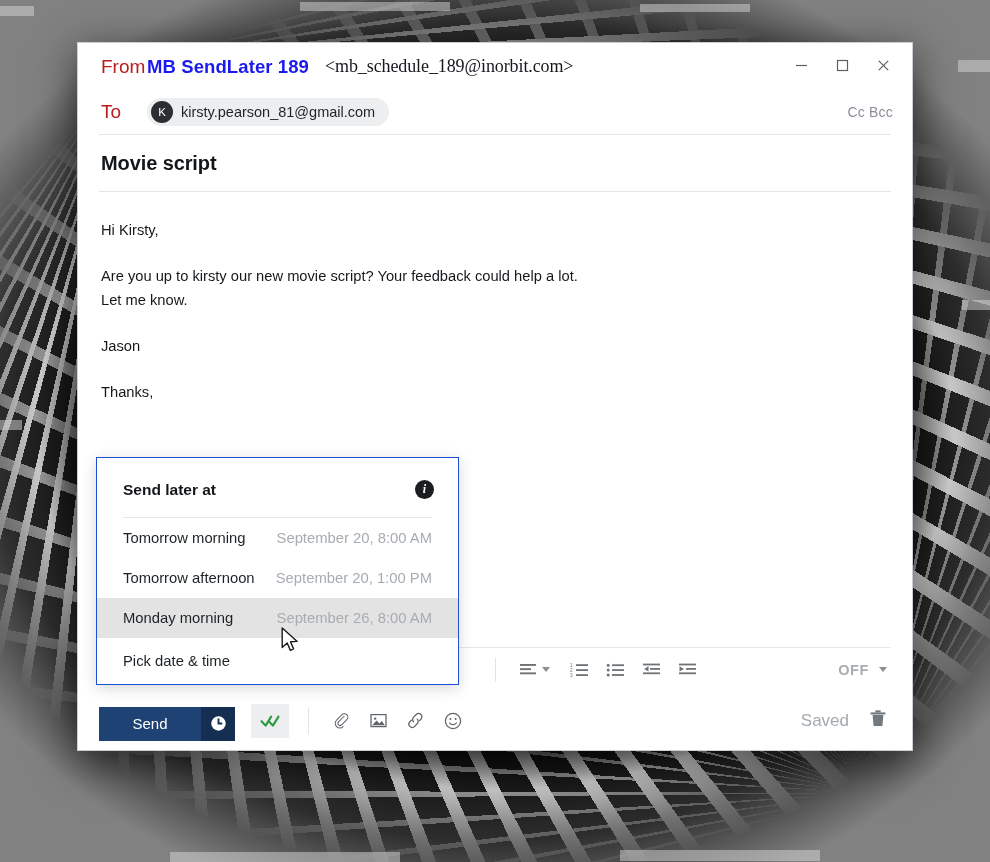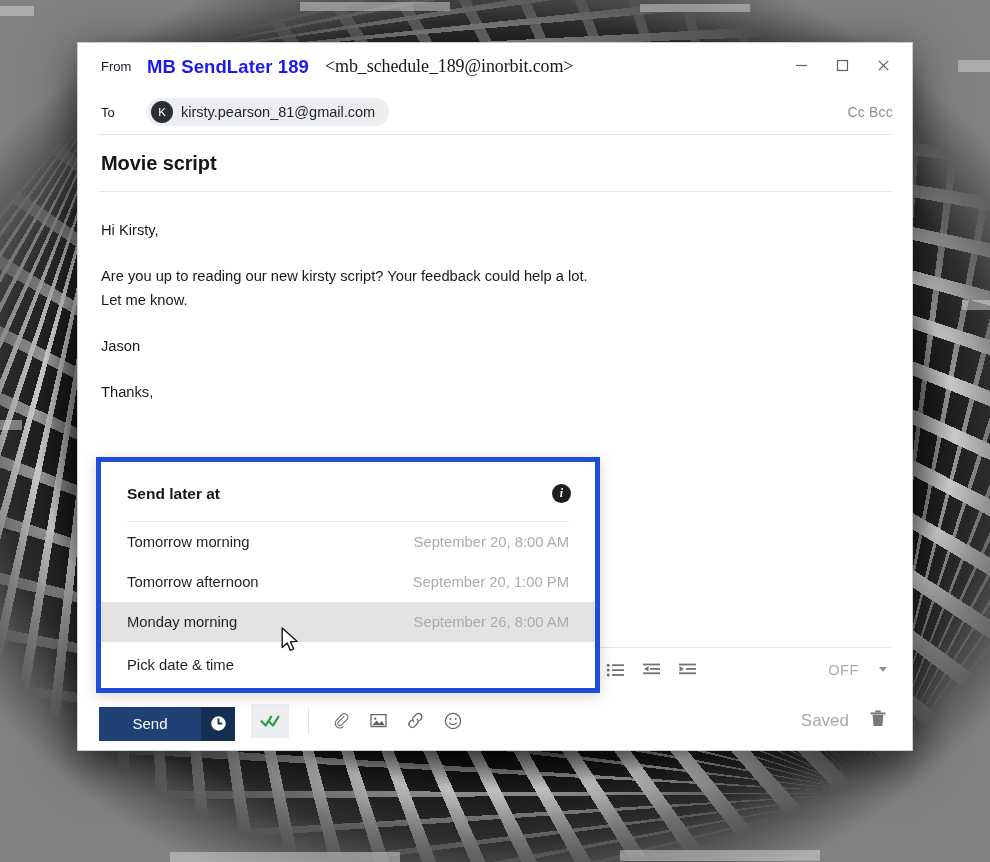--- a/index.html
+++ b/index.html
@@ -60,22 +60,22 @@
 
   
   .from-row {
     display: flex;
     align-items: center;
     height: 47px;
     padding: 0 0 0 23px;
     position: relative;
   }
   .field-label {
-    color: #0f172a;
-    font-size: 13px;
+    color: #b91c1c;
+    font-size: 19px;
     width: 46px;
     flex: 0 0 auto;
   }
   .from-name {
     color: #1a1af0;
     font-weight: bold;
     font-size: 18.5px;
     letter-spacing: .1px;
   }
   .from-email {
@@ -187,22 +187,23 @@
     width: 0; height: 0;
     border-left: 4.5px solid transparent;
     border-right: 4.5px solid transparent;
     border-top: 5px solid #8a9095;
     margin-left: -4px;
   }
   .off-wrap {
     margin-left: auto;
     display: flex;
     align-items: center;
-    gap: 24px;
+    gap: 14px;
     padding-right: 4px;
+    font-weight: bold;
   }
   .off-text { color: #a8adb2; font-size: 14.5px; letter-spacing: .6px; }
 
   
   #bottom-bar {
     position: absolute;
     left: 21px; right: 21px; bottom: 0;
     height: 59px;
     display: flex;
     align-items: center;
@@ -241,23 +242,23 @@
     display: flex; align-items: center; gap: 20px;
     padding-right: 4px;
   }
   .saved-text { color: #a4a9ae; font-size: 17px; }
 
   
   #send-later-panel {
     position: absolute;
     left: 96px;
     top: 457px;
-    width: 504px;
+    width: 363px;
     background: #fff;
-    border: 5px solid #1d4ed8;
+    border: 1px solid #1d4ed8;
     box-shadow: 0 3px 14px rgba(0,0,0,0.16);
     z-index: 40;
   }
   .panel-head {
     display: flex;
     align-items: center;
     justify-content: space-between;
     padding: 22px 24px 18px 26px;
   }
   .panel-title {
@@ -352,21 +353,21 @@
   </div>
 
   <div class="hr"></div>
 
   <div class="subject">Movie script</div>
 
   <div class="hr"></div>
 
   <div class="body-area">
     <p>Hi Kirsty,</p>
-    <p class="tight" style="margin-bottom:0">Are you up to reading our new kirsty script? Your feedback could help a lot.</p>
+    <p class="tight" style="margin-bottom:0">Are you up to kirsty our new movie script? Your feedback could help a lot.</p>
     <p>Let me know.</p>
     <p>Jason</p>
     <p>Thanks,</p>
   </div>
 
   <div id="format-bar">
     <div class="fmt-spacer"></div>
     <div class="vdiv"></div>
 
     <div class="fmt-group">

